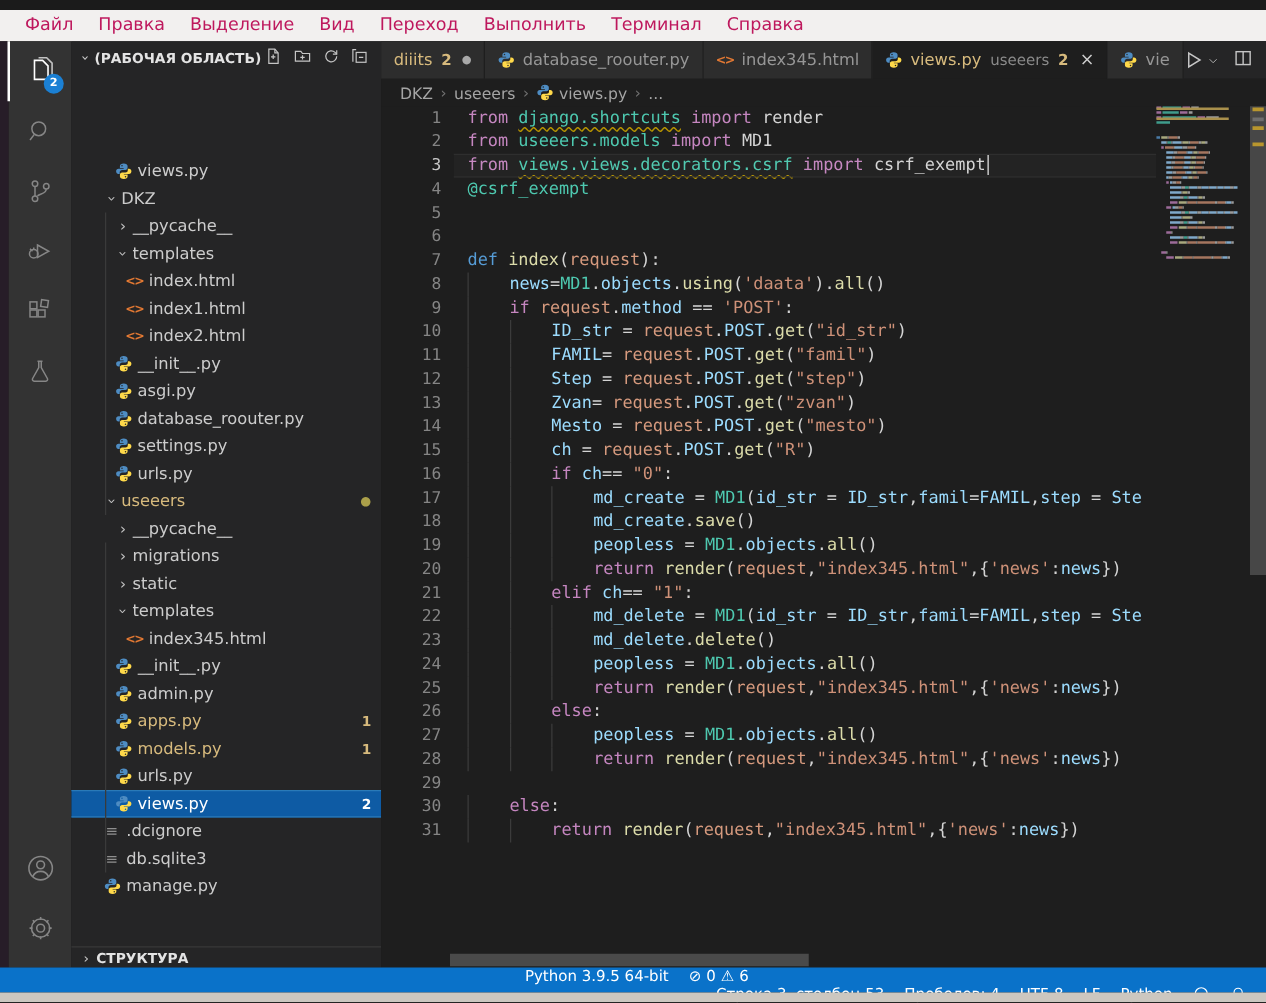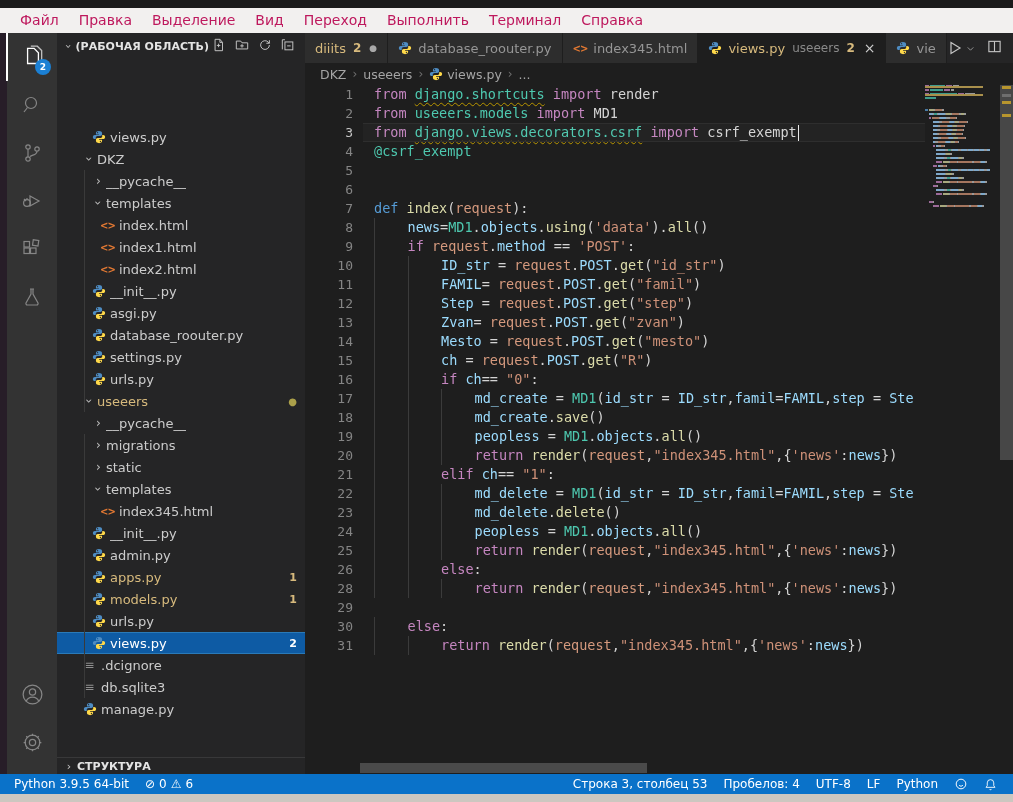--- a/index.html
+++ b/index.html
@@ -93,21 +93,21 @@
   .mm-row{position:relative;height:4px;}
   .mm-row span{display:inline-block;height:2px;vertical-align:top;}
   .mm-warn::after{content:"";position:absolute;left:0;top:1px;width:58px;height:2px;background:#a9904c;}
   .vscroll{position:absolute;left:695px;top:52px;width:13px;height:678px;}
   .vthumb{position:absolute;left:0;top:0;width:13px;height:375px;background:rgba(121,121,121,.45);}
   .ovr-mark{position:absolute;left:2px;width:9px;height:3px;background:#b8962e;}
   .ovr-gray{background:#6e6e6e;}
   .hscroll-thumb{position:absolute;left:55px;top:730px;width:287px;height:10px;background:#4a4a4a;cursor:pointer;}
   
   .statusbar{position:absolute;left:0;top:774px;width:1013px;height:20px;background:var(--accent,#0a72c9);
-             display:flex;align-items:center;color:#ffffff;font-size:12px;}
+             display:flex;align-items:center;color:#ffffff;font-size:12px;flex-direction:column;}
   .sb-item{padding:0 8px;display:inline-flex;align-items:center;gap:4px;cursor:pointer;white-space:nowrap;}
   .sb-left{display:flex;align-items:center;padding-left:6px;}
   .sb-right{margin-left:auto;display:flex;align-items:center;padding-right:8px;}
   .sb-ico{font-size:12px;}
   .sb-right svg{stroke:#ffffff;fill:none;stroke-width:1.1;}
 </style>
 </head>
 <body>
 
 <div id="root">
@@ -485,21 +485,21 @@
         </span>
         <span class="bc-sep">›</span>
         <span class="bc-item">
           <span>...</span>
         </span>
       </div>
     <div class="code-area">
       <div>
           <div class="cl"><span class="ln">1</span><span class="lc"><span class="tk-k">from</span><span class="tk-t"> </span><span class="tk-w">django.shortcuts</span><span class="tk-t"> </span><span class="tk-k">import</span><span class="tk-t"> </span><span class="tk-t">render</span></span></div>
           <div class="cl"><span class="ln">2</span><span class="lc"><span class="tk-k">from</span><span class="tk-t"> </span><span class="tk-m">useeers.models</span><span class="tk-t"> </span><span class="tk-k">import</span><span class="tk-t"> </span><span class="tk-t">MD1</span></span></div>
-          <div class="cl cur"><span class="ln">3</span><span class="lc"><span class="tk-k">from</span><span class="tk-t"> </span><span class="tk-w">django.views.decorators.csrf</span><span class="tk-t"> </span><span class="tk-k">import</span><span class="tk-t"> </span><span class="tk-t">csrf_exempt</span><span class="caret"></span></span></div>
+          <div class="cl cur"><span class="ln">3</span><span class="lc"><span class="tk-k">from</span><span class="tk-t"> </span><span class="tk-w">views.views.decorators.csrf</span><span class="tk-t"> </span><span class="tk-k">import</span><span class="tk-t"> </span><span class="tk-t">csrf_exempt</span><span class="caret"></span></span></div>
           <div class="cl"><span class="ln">4</span><span class="lc"><span class="tk-dc">@csrf_exempt</span></span></div>
           <div class="cl"><span class="ln">5</span><span class="lc"></span></div>
           <div class="cl"><span class="ln">6</span><span class="lc"></span></div>
           <div class="cl"><span class="ln">7</span><span class="lc"><span class="tk-d">def</span><span class="tk-t"> </span><span class="tk-f">index</span><span class="tk-t">(</span><span class="tk-p">request</span><span class="tk-t">):</span></span></div>
           <div class="cl"><span class="ln">8</span><span class="lc"><span class="ig"></span><span class="tk-v">news</span><span class="tk-t">=</span><span class="tk-c">MD1</span><span class="tk-t">.</span><span class="tk-v">objects</span><span class="tk-t">.</span><span class="tk-f">using</span><span class="tk-t">(</span><span class="tk-s">'daata'</span><span class="tk-t">).</span><span class="tk-f">all</span><span class="tk-t">()</span></span></div>
           <div class="cl"><span class="ln">9</span><span class="lc"><span class="ig"></span><span class="tk-k">if</span><span class="tk-t"> </span><span class="tk-p">request</span><span class="tk-t">.</span><span class="tk-v">method</span><span class="tk-t"> == </span><span class="tk-s">'POST'</span><span class="tk-t">:</span></span></div>
           <div class="cl"><span class="ln">10</span><span class="lc"><span class="ig"></span><span class="ig"></span><span class="tk-v">ID_str</span><span class="tk-t"> = </span><span class="tk-p">request</span><span class="tk-t">.</span><span class="tk-v">POST</span><span class="tk-t">.</span><span class="tk-f">get</span><span class="tk-t">(</span><span class="tk-s">"id_str"</span><span class="tk-t">)</span></span></div>
           <div class="cl"><span class="ln">11</span><span class="lc"><span class="ig"></span><span class="ig"></span><span class="tk-v">FAMIL</span><span class="tk-t">= </span><span class="tk-p">request</span><span class="tk-t">.</span><span class="tk-v">POST</span><span class="tk-t">.</span><span class="tk-f">get</span><span class="tk-t">(</span><span class="tk-s">"famil"</span><span class="tk-t">)</span></span></div>
           <div class="cl"><span class="ln">12</span><span class="lc"><span class="ig"></span><span class="ig"></span><span class="tk-v">Step</span><span class="tk-t"> = </span><span class="tk-p">request</span><span class="tk-t">.</span><span class="tk-v">POST</span><span class="tk-t">.</span><span class="tk-f">get</span><span class="tk-t">(</span><span class="tk-s">"step"</span><span class="tk-t">)</span></span></div>
           <div class="cl"><span class="ln">13</span><span class="lc"><span class="ig"></span><span class="ig"></span><span class="tk-v">Zvan</span><span class="tk-t">= </span><span class="tk-p">request</span><span class="tk-t">.</span><span class="tk-v">POST</span><span class="tk-t">.</span><span class="tk-f">get</span><span class="tk-t">(</span><span class="tk-s">"zvan"</span><span class="tk-t">)</span></span></div>
@@ -509,20 +509,21 @@
           <div class="cl"><span class="ln">17</span><span class="lc"><span class="ig"></span><span class="ig"></span><span class="ig"></span><span class="tk-v">md_create</span><span class="tk-t"> = </span><span class="tk-c">MD1</span><span class="tk-t">(</span><span class="tk-v">id_str</span><span class="tk-t"> = </span><span class="tk-v">ID_str</span><span class="tk-t">,</span><span class="tk-v">famil</span><span class="tk-t">=</span><span class="tk-v">FAMIL</span><span class="tk-t">,</span><span class="tk-v">step</span><span class="tk-t"> = </span><span class="tk-v">Ste</span></span></div>
           <div class="cl"><span class="ln">18</span><span class="lc"><span class="ig"></span><span class="ig"></span><span class="ig"></span><span class="tk-v">md_create</span><span class="tk-t">.</span><span class="tk-f">save</span><span class="tk-t">()</span></span></div>
           <div class="cl"><span class="ln">19</span><span class="lc"><span class="ig"></span><span class="ig"></span><span class="ig"></span><span class="tk-v">peopless</span><span class="tk-t"> = </span><span class="tk-c">MD1</span><span class="tk-t">.</span><span class="tk-v">objects</span><span class="tk-t">.</span><span class="tk-f">all</span><span class="tk-t">()</span></span></div>
           <div class="cl"><span class="ln">20</span><span class="lc"><span class="ig"></span><span class="ig"></span><span class="ig"></span><span class="tk-k">return</span><span class="tk-t"> </span><span class="tk-f">render</span><span class="tk-t">(</span><span class="tk-p">request</span><span class="tk-t">,</span><span class="tk-s">"index345.html"</span><span class="tk-t">,{</span><span class="tk-s">'news'</span><span class="tk-t">:</span><span class="tk-v">news</span><span class="tk-t">})</span></span></div>
           <div class="cl"><span class="ln">21</span><span class="lc"><span class="ig"></span><span class="ig"></span><span class="tk-k">elif</span><span class="tk-t"> </span><span class="tk-v">ch</span><span class="tk-t">== </span><span class="tk-s">"1"</span><span class="tk-t">:</span></span></div>
           <div class="cl"><span class="ln">22</span><span class="lc"><span class="ig"></span><span class="ig"></span><span class="ig"></span><span class="tk-v">md_delete</span><span class="tk-t"> = </span><span class="tk-c">MD1</span><span class="tk-t">(</span><span class="tk-v">id_str</span><span class="tk-t"> = </span><span class="tk-v">ID_str</span><span class="tk-t">,</span><span class="tk-v">famil</span><span class="tk-t">=</span><span class="tk-v">FAMIL</span><span class="tk-t">,</span><span class="tk-v">step</span><span class="tk-t"> = </span><span class="tk-v">Ste</span></span></div>
           <div class="cl"><span class="ln">23</span><span class="lc"><span class="ig"></span><span class="ig"></span><span class="ig"></span><span class="tk-v">md_delete</span><span class="tk-t">.</span><span class="tk-f">delete</span><span class="tk-t">()</span></span></div>
           <div class="cl"><span class="ln">24</span><span class="lc"><span class="ig"></span><span class="ig"></span><span class="ig"></span><span class="tk-v">peopless</span><span class="tk-t"> = </span><span class="tk-c">MD1</span><span class="tk-t">.</span><span class="tk-v">objects</span><span class="tk-t">.</span><span class="tk-f">all</span><span class="tk-t">()</span></span></div>
           <div class="cl"><span class="ln">25</span><span class="lc"><span class="ig"></span><span class="ig"></span><span class="ig"></span><span class="tk-k">return</span><span class="tk-t"> </span><span class="tk-f">render</span><span class="tk-t">(</span><span class="tk-p">request</span><span class="tk-t">,</span><span class="tk-s">"index345.html"</span><span class="tk-t">,{</span><span class="tk-s">'news'</span><span class="tk-t">:</span><span class="tk-v">news</span><span class="tk-t">})</span></span></div>
           <div class="cl"><span class="ln">26</span><span class="lc"><span class="ig"></span><span class="ig"></span><span class="tk-k">else</span><span class="tk-t">:</span></span></div>
+          <div class="cl"><span class="ln">27</span><span class="lc"><span class="ig"></span><span class="ig"></span><span class="ig"></span><span class="tk-v">peopless</span><span class="tk-t"> = </span><span class="tk-c">MD1</span><span class="tk-t">.</span><span class="tk-v">objects</span><span class="tk-t">.</span><span class="tk-f">all</span><span class="tk-t">()</span></span></div>
           <div class="cl"><span class="ln">28</span><span class="lc"><span class="ig"></span><span class="ig"></span><span class="ig"></span><span class="tk-k">return</span><span class="tk-t"> </span><span class="tk-f">render</span><span class="tk-t">(</span><span class="tk-p">request</span><span class="tk-t">,</span><span class="tk-s">"index345.html"</span><span class="tk-t">,{</span><span class="tk-s">'news'</span><span class="tk-t">:</span><span class="tk-v">news</span><span class="tk-t">})</span></span></div>
           <div class="cl"><span class="ln">29</span><span class="lc"></span></div>
           <div class="cl"><span class="ln">30</span><span class="lc"><span class="ig"></span><span class="tk-k">else</span><span class="tk-t">:</span></span></div>
           <div class="cl"><span class="ln">31</span><span class="lc"><span class="ig"></span><span class="ig"></span><span class="tk-k">return</span><span class="tk-t"> </span><span class="tk-f">render</span><span class="tk-t">(</span><span class="tk-p">request</span><span class="tk-t">,</span><span class="tk-s">"index345.html"</span><span class="tk-t">,{</span><span class="tk-s">'news'</span><span class="tk-t">:</span><span class="tk-v">news</span><span class="tk-t">})</span></span></div>
         </div>
     </div>
     <div class="minimap">
         <div class="mm-row mm-warn"><span style="width: 4px; background: rgb(156, 107, 153);"></span><span style="width: 1px; background: transparent;"></span><span style="width: 15px; background: rgb(63, 156, 140);"></span><span style="width: 1px; background: transparent;"></span><span style="width: 6px; background: rgb(156, 107, 153);"></span><span style="width: 1px; background: transparent;"></span><span style="width: 6px; background: rgb(154, 154, 154);"></span></div>
         <div class="mm-row"><span style="width: 4px; background: rgb(156, 107, 153);"></span><span style="width: 1px; background: transparent;"></span><span style="width: 13px; background: rgb(63, 156, 140);"></span><span style="width: 1px; background: transparent;"></span><span style="width: 6px; background: rgb(156, 107, 153);"></span><span style="width: 1px; background: transparent;"></span><span style="width: 3px; background: rgb(154, 154, 154);"></span></div>
         <div class="mm-row mm-warn"><span style="width: 4px; background: rgb(156, 107, 153);"></span><span style="width: 1px; background: transparent;"></span><span style="width: 27px; background: rgb(63, 156, 140);"></span><span style="width: 1px; background: transparent;"></span><span style="width: 6px; background: rgb(156, 107, 153);"></span><span style="width: 1px; background: transparent;"></span><span style="width: 10px; background: rgb(154, 154, 154);"></span></div>

